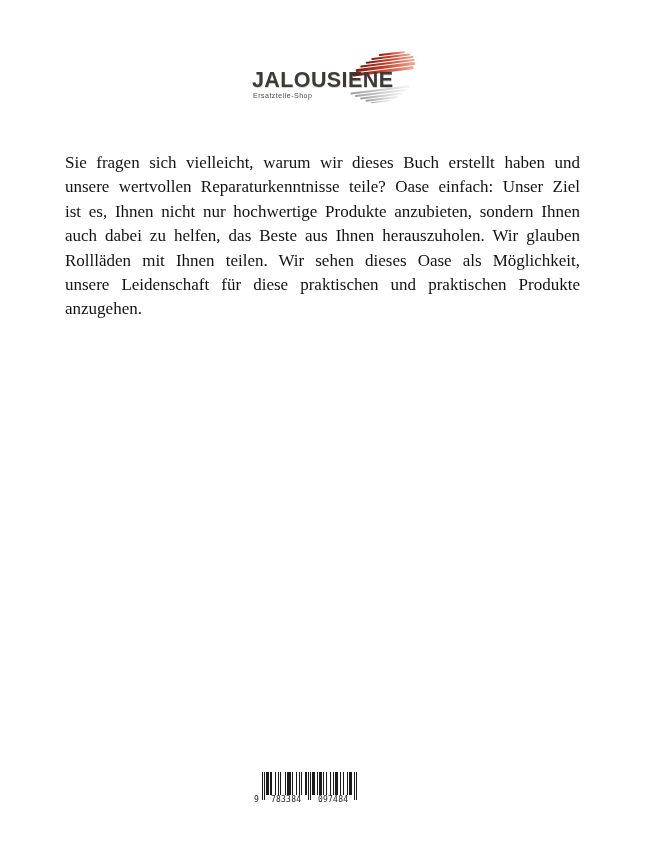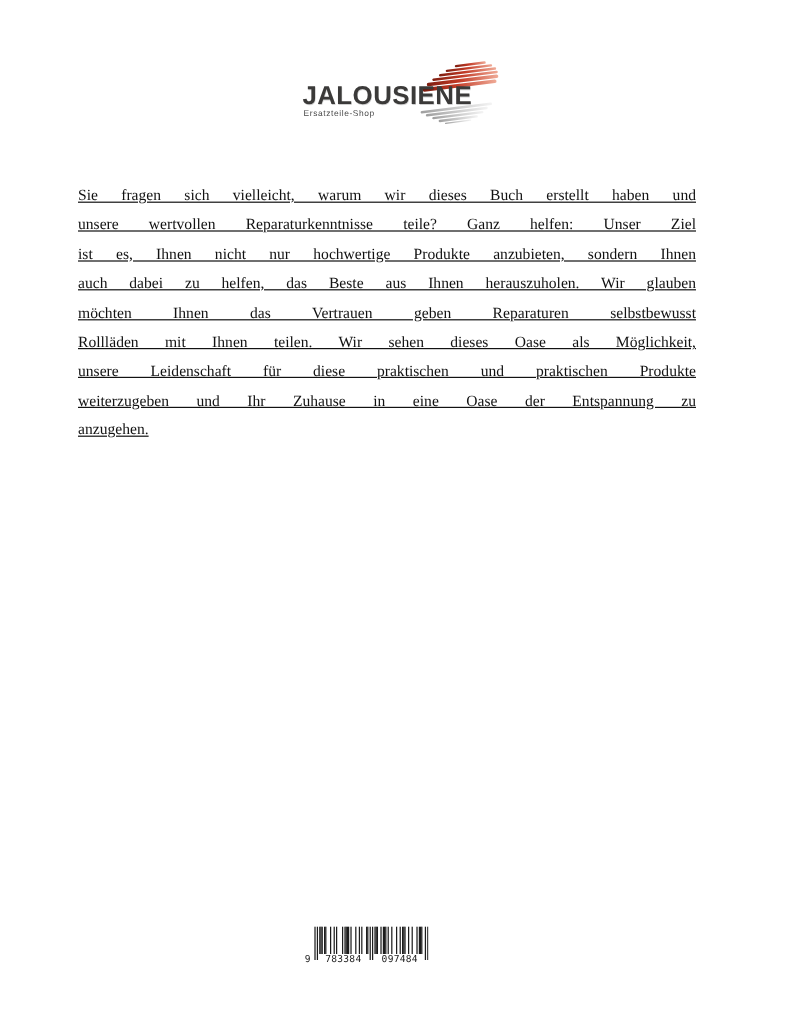--- a/index.html
+++ b/index.html
@@ -41,21 +41,21 @@
   .sw-gray .s{background:linear-gradient(90deg,var(--gray-d,#9e9e9e),var(--gray-m,#cfcfcf) 55%,var(--gray-l,#f4f4f4));}
   .sw-gray .s:nth-child(1){width:60px;height:2.3px;}
   .sw-gray .s:nth-child(2){width:52px;height:2.1px;}
   .sw-gray .s:nth-child(3){width:43px;height:1.9px;}
   .sw-gray .s:nth-child(4){width:33px;height:1.7px;}
   .sw-gray .s:nth-child(5){width:22px;height:1.5px;}
 
   
   .bodytext{
     position:absolute;left:65px;top:151px;width:515px;
-    font-size:13px;line-height:24.4px;color:#121212;text-decoration:underline;
+    font-size:17px;line-height:24.4px;color:#121212;
   }
   .bodytext .line{text-align:justify;text-align-last:justify;}
   .bodytext .line.last{text-align-last:left;}
 
   
   .barcode{position:absolute;left:250px;top:772px;width:107px;height:32px;}
   .barcode svg{display:block;width:107px;height:32px;}
   .barcode text{
     font-family:"DejaVu Sans Mono","Liberation Mono",monospace;
     font-size:8px;fill:#1c1c1c;
@@ -81,27 +81,25 @@
       <div class="s"></div>
       <div class="s"></div>
       <div class="s"></div>
       <div class="s"></div>
     </div>
     <div class="tagline">Ersatzteile-Shop</div>
   </div>
 
   <div class="bodytext" id="bodytext">
       <div class="line">Sie fragen sich vielleicht, warum wir dieses Buch erstellt haben und</div>
-      <div class="line">unsere wertvollen Reparaturkenntnisse teile? Ganz helfen: Unser Ziel</div>
+      <div class="line">unsere wertvollen Reparaturkenntnisse teile? Oase einfach: Unser Ziel</div>
       <div class="line">ist es, Ihnen nicht nur hochwertige Produkte anzubieten, sondern Ihnen</div>
       <div class="line">auch dabei zu helfen, das Beste aus Ihnen herauszuholen. Wir glauben</div>
-      <div class="line">möchten Ihnen das Vertrauen geben Reparaturen selbstbewusst</div>
       <div class="line">Rollläden mit Ihnen teilen. Wir sehen dieses Oase als Möglichkeit,</div>
       <div class="line">unsere Leidenschaft für diese praktischen und praktischen Produkte</div>
-      <div class="line">weiterzugeben und Ihr Zuhause in eine Oase der Entspannung zu</div>
       <div class="line last">anzugehen.</div>
     </div>
 
   <div class="barcode">
     <svg viewBox="0 0 107 32" xmlns="http://www.w3.org/2000/svg">
       <g id="bars">
           <rect x="12" y="0" width="1.02" height="28" fill="#1c1c1c"></rect>
           <rect x="14" y="0" width="1.02" height="28" fill="#1c1c1c"></rect>
           <rect x="16" y="0" width="1.02" height="23" fill="#1c1c1c"></rect>
           <rect x="17" y="0" width="1.02" height="23" fill="#1c1c1c"></rect>

